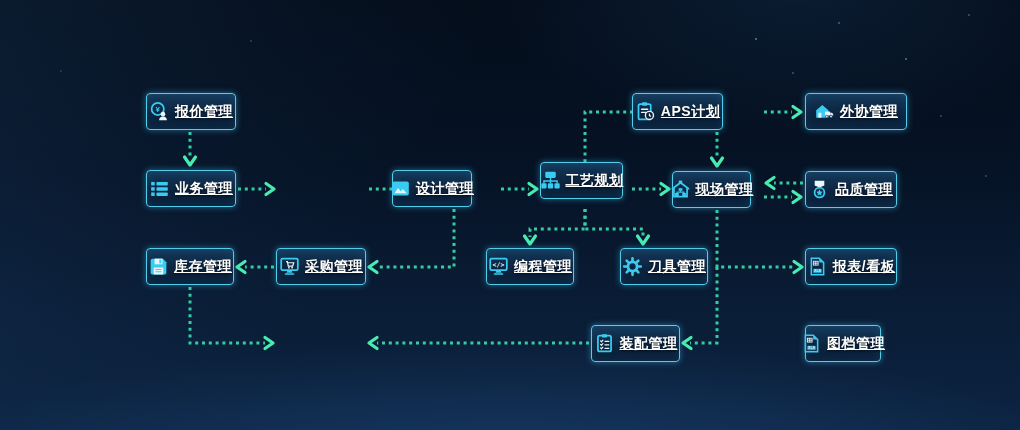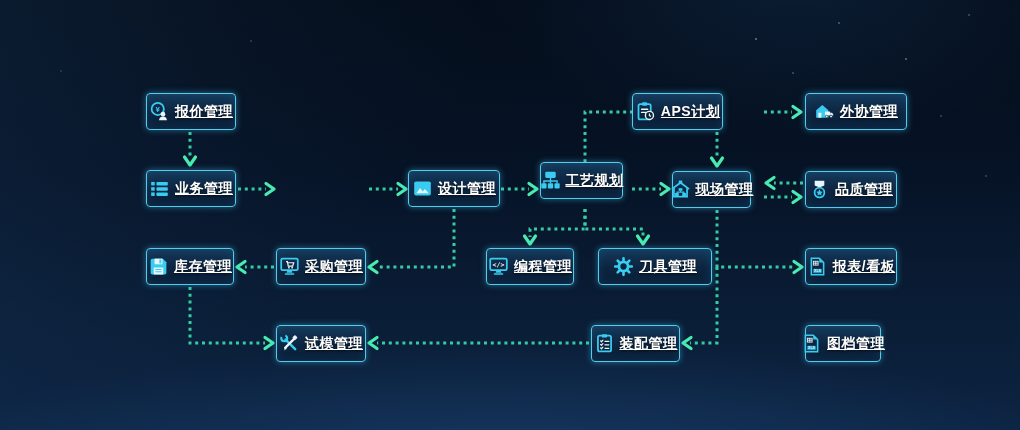--- a/index.html
+++ b/index.html
@@ -28,30 +28,30 @@
     border:1px solid #53cdec;border-radius:4px;cursor:pointer;
     box-shadow:0 0 6px rgba(61,194,233,.50), inset 0 0 10px rgba(46,140,200,.18);
   }
   .node .lbl{font-size:14px;font-weight:bold;color:#ffffff;white-space:nowrap;
     letter-spacing:.5px;text-shadow:0 1px 2px rgba(0,0,0,.65);text-decoration:underline;}
   .node .ic{display:flex;flex:0 0 auto;}
   .node .ic svg{width:21px;height:21px;}
   #n-quote{left:146px;top:93px;width:90px}
   #n-business{left:146px;top:170px;width:90px}
   #n-project{left:276px;top:170px;width:91px}
-  #n-design{left:408px;top:170px;width:92px}
+  #n-design{left:392px;top:170px;width:80px}
   #n-process{left:540px;top:162px;width:83px}
   #n-aps{left:632px;top:93px;width:91px}
   #n-outsourcing{left:805px;top:93px;width:102px}
   #n-site{left:672px;top:171px;width:79px}
   #n-quality{left:805px;top:171px;width:92px}
   #n-inventory{left:146px;top:248px;width:88px}
   #n-purchase{left:276px;top:248px;width:90px}
   #n-programming{left:486px;top:248px;width:88px}
-  #n-tool{left:598px;top:248px;width:114px}
+  #n-tool{left:620px;top:248px;width:88px}
   #n-report{left:805px;top:248px;width:92px}
   #n-trial{left:276px;top:325px;width:90px}
   #n-assembly{left:591px;top:325px;width:89px}
   #n-drawing{left:805px;top:325px;width:76px}
 </style>
 </head>
 <body>
 
 <div class="stage">
   <i class="stars"></i>
@@ -257,32 +257,20 @@
             <rect x="7.3" y="6" width="5.4" height="4.4"></rect>
             <path d="M7.3 8.2h5.4M10 6v4.4"></path>
           </g>
       <rect x="7" y="14.5" width="10" height="5.2" rx="1" fill="#1d9fc4"></rect>
       <text x="12" y="18.6" font-size="4.2" font-weight="bold" fill="#eafaff" text-anchor="middle">XLS</text>
         </svg>
       </span>
     <span class="lbl">报表/看板</span>
   </div>
 
-  <div class="node" id="n-trial">
-    <span class="ic">
-        <svg viewBox="0 0 24 24">
-      <circle cx="6" cy="6" r="3.4" fill="none" stroke="#38cdf0" stroke-width="2.4" stroke-dasharray="12 5"></circle>
-      <path d="M7.5 7.5L18.5 18.5" stroke="#38cdf0" stroke-width="2.8" stroke-linecap="round"></path>
-      <rect x="16" y="3.2" width="4.4" height="4.4" rx="1" transform="rotate(45 18.2 5.4)" fill="#e9f6fb"></rect>
-      <path d="M17 7L7 17" stroke="#e9f6fb" stroke-width="2.6" stroke-linecap="round"></path>
-      <path d="M7.5 16.5l-2 3.5 3.5-2z" fill="#e9f6fb"></path>
-        </svg>
-      </span>
-    <span class="lbl">试模管理</span>
-  </div>
 
   <div class="node" id="n-assembly">
     <span class="ic">
         <svg viewBox="0 0 24 24">
       <rect x="4.5" y="3" width="15" height="18" rx="2" fill="none" stroke="#38cdf0" stroke-width="2"></rect>
       <rect x="9" y="1.5" width="6" height="3.6" rx="1" fill="#38cdf0"></rect>
       <g stroke="#e9f6fb" stroke-width="1.4" stroke-linecap="round" fill="none">
         <path d="M7.5 9l1 1 1.7-1.8M12.5 9.5h4.5M7.5 13l1 1 1.7-1.8M12.5 13.5h4.5M7.5 17l1 1 1.7-1.8M12.5 17.5h4.5"></path>
           </g>
         </svg>

